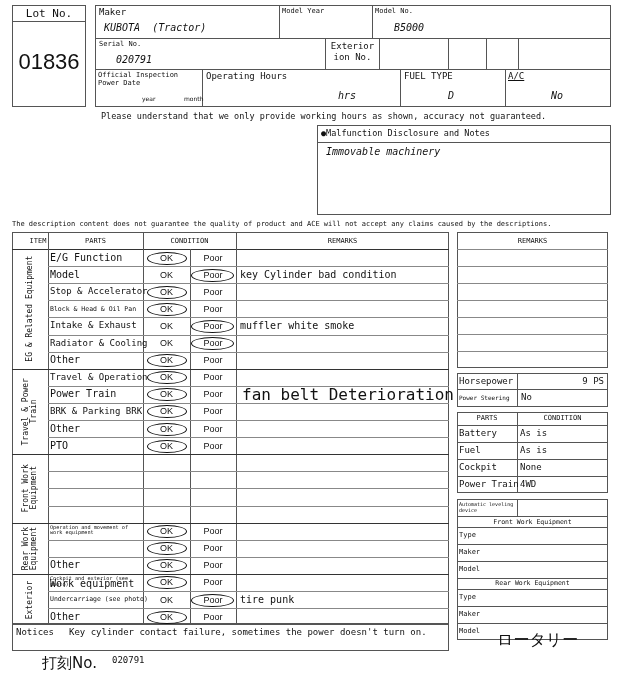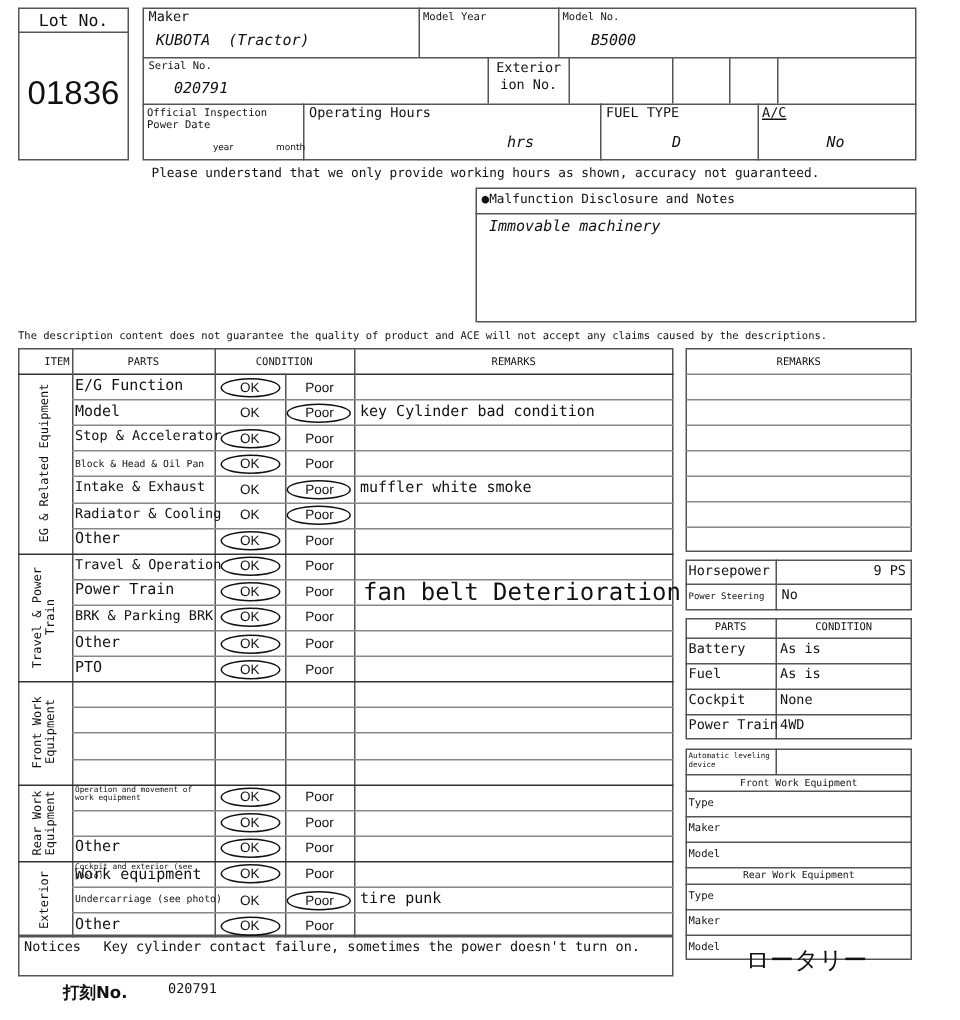--- a/index.html
+++ b/index.html
@@ -306,14 +306,14 @@
 <div class="t md" style="left:497px;top:592px;font-family:'DejaVu Sans',sans-serif;font-size:16px;margin-top:40px;">ロータリー</div>
 <div class="t sm" style="left:459px;top:611px;">Maker</div>
 <div class="t md" style="left:498px;top:610px;"></div>
 <div class="t sm" style="left:459px;top:628px;">Model</div>
 <div class="t md" style="left:498px;top:627px;"></div>
 
 <div class="box" style="left:12px;top:624px;width:437px;height:27px;"></div>
 <div class="t md" style="left:16px;top:628px;">Notices</div>
 <div class="t md" style="left:69px;top:628px;">Key cylinder contact failure, sometimes the power doesn't turn on.</div>
 
-<div class="t md" style="left:42px;top:656px;font-family:'DejaVu Sans',sans-serif;font-size:11px;font-weight:bold;">打刻No.</div>
+<div class="t md" style="left:42px;top:656px;font-family:'DejaVu Sans',sans-serif;font-size:15px;">打刻No.</div>
 <div class="t md" style="left:112px;top:656px;">020791</div>
 
 </body></html>

